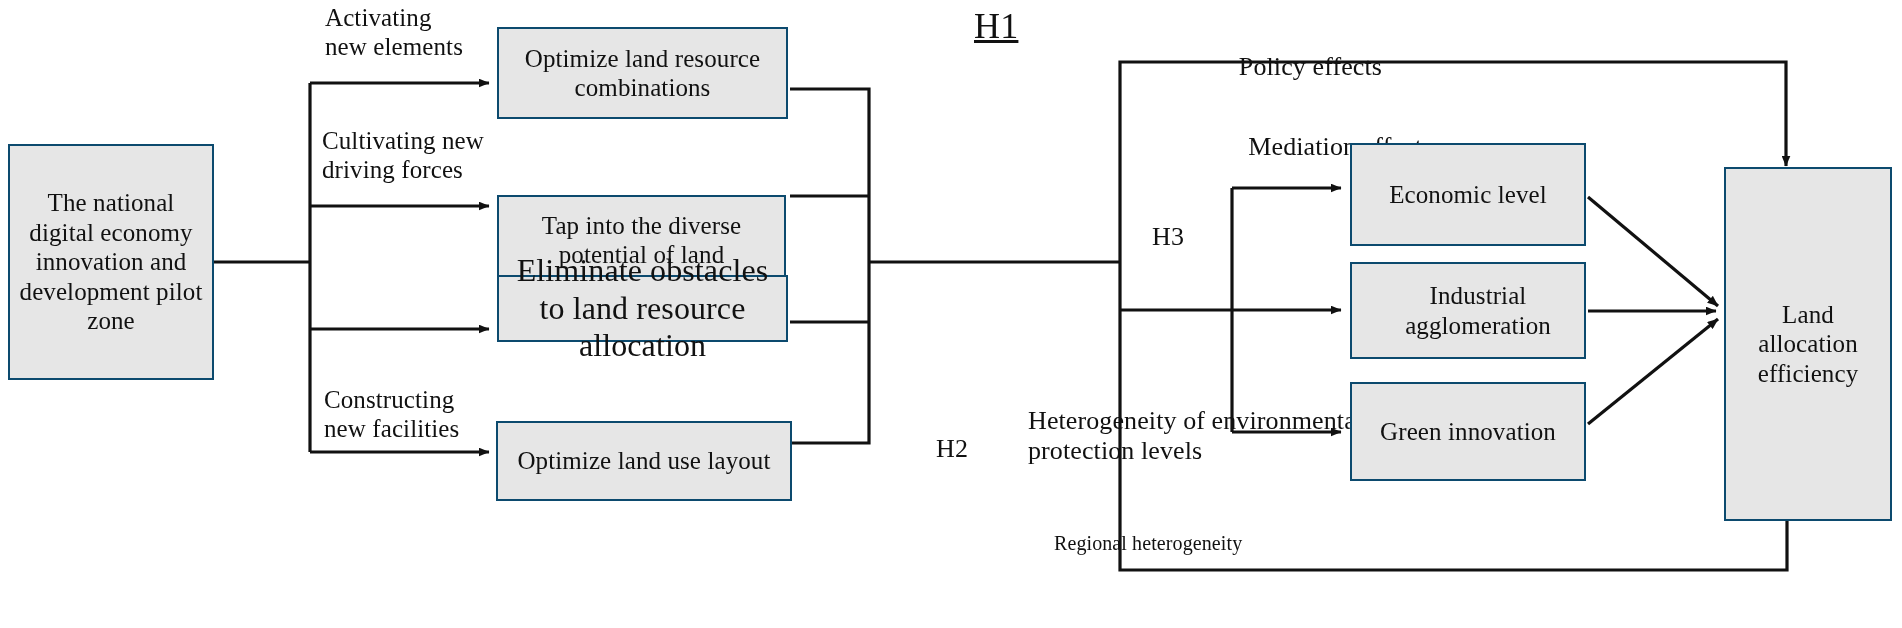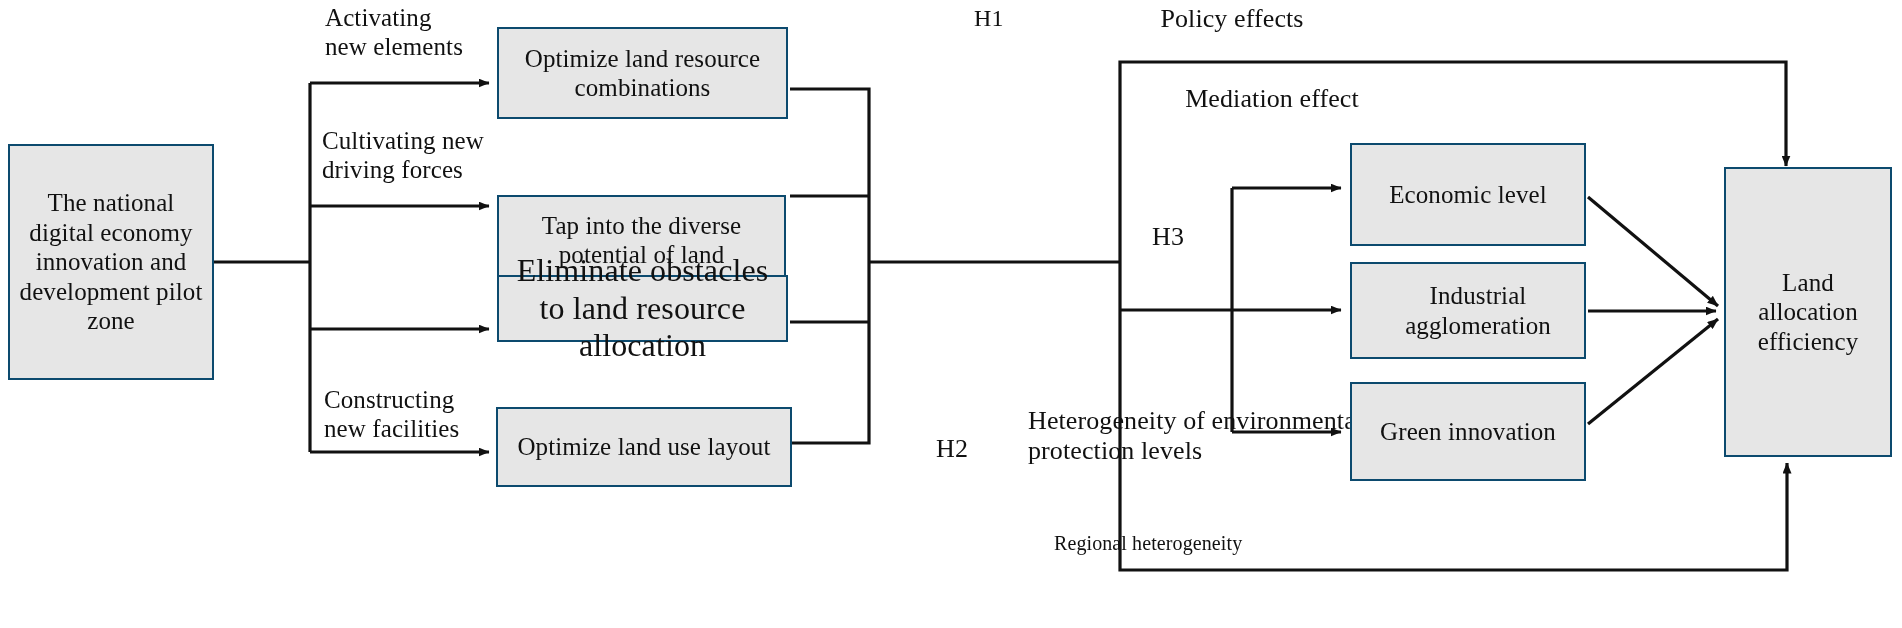--- a/index.html
+++ b/index.html
@@ -21,21 +21,21 @@
   }
   .node span{display:block;padding:0 6px;}
   .caption{
     position:absolute;
     color:#111;
     line-height:1.16;
     text-align:left;
     white-space:pre-line;
     letter-spacing:0.1px;
   }
-  .caption.center{text-align:center;}
+  .caption.center{text-align:right;margin-top:48px;}
   .hyp{position:absolute;color:#111;letter-spacing:0.2px;}
 </style>
 </head>
 <body>
 
 <div id="stage">
 
   <svg id="wires" viewBox="0 0 1902 628">
     <defs>
       <marker id="ah" markerWidth="11" markerHeight="9" refX="10.5" refY="4.5" orient="auto" markerUnits="userSpaceOnUse">
@@ -101,25 +101,25 @@
   <div class="node" style="left:497px;top:151px;width:289px;height:90px;font-size:25px;margin-top:44px;">
     <span>Tap into the diverse
 potential of land</span>
   </div>
 
   <div class="node" style="left:497px;top:275px;width:291px;height:67px;font-size:32px;">
     <span>Eliminate obstacles to
 land resource allocation</span>
   </div>
 
-  <div class="node" style="left:496px;top:407px;width:296px;height:80px;font-size:25px;">
+  <div class="node" style="left:496px;top:421px;width:296px;height:80px;font-size:25px;">
     <span>Optimize land use layout</span>
   </div>
 
-  <div class="hyp" style="left:974px;top:5px;font-size:24px;">H1</div>
+  <div class="hyp" style="left:974px;top:5px;font-size:36px;text-decoration:underline;">H1</div>
 
   <div class="hyp" style="left:1152px;top:222px;font-size:26px;">H3</div>
 
   <div class="hyp" style="left:936px;top:434px;font-size:26px;">H2</div>
 
   <div class="caption center" style="left:1082px;top:4px;width:300px;font-size:26px;">Policy effects</div>
 
   <div class="caption center" style="left:1122px;top:84px;width:300px;font-size:26px;">Mediation effect</div>
 
   <div class="caption" style="left:1028px;top:406px;width:420px;font-size:26px;">Heterogeneity of environmental
@@ -134,19 +134,19 @@
   <div class="node" style="left:1350px;top:262px;width:236px;height:97px;font-size:25px;padding-left:20px;">
     <span>Industrial
 agglomeration</span>
   </div>
 
   <div class="node" style="left:1350px;top:382px;width:236px;height:99px;font-size:25px;">
     <span>Green
 innovation</span>
   </div>
 
-  <div class="node" style="left:1724px;top:167px;width:168px;height:290px;font-size:25px;">
+  <div class="node" style="left:1724px;top:167px;width:168px;height:354px;font-size:25px;">
     <span>Land
 allocation
 efficiency</span>
   </div>
 
 </div>
 
 </body></html>

